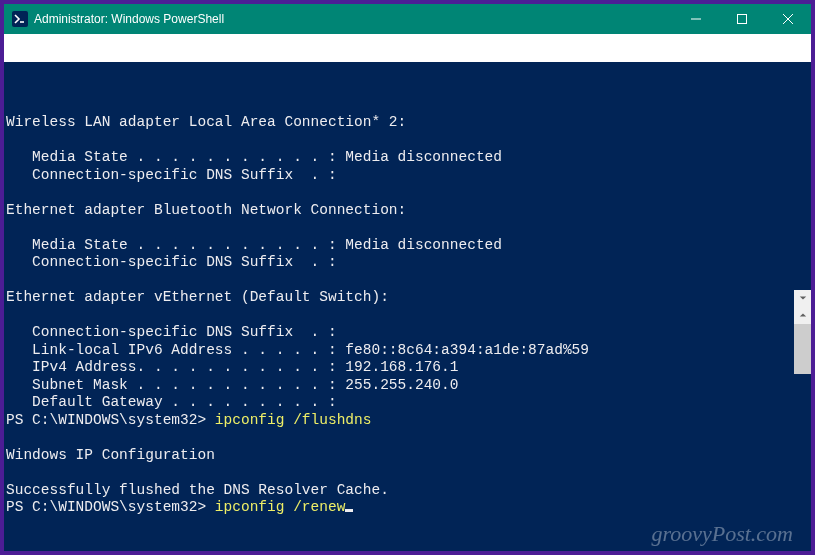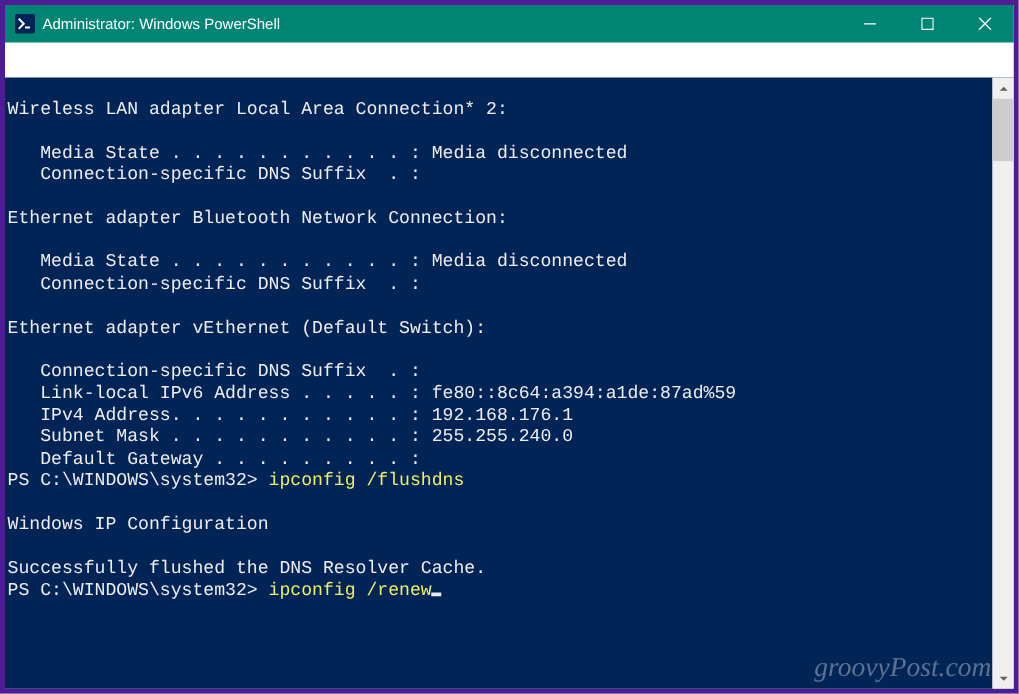--- a/index.html
+++ b/index.html
@@ -52,20 +52,21 @@
       align-items: center;
       justify-content: center;
       color: #fff;
     }
     .titlebar-btn svg { width: 10px; height: 10px; }
     .terminal-area {
       flex: 1;
       display: flex;
       background: #012456;
       overflow: hidden;
+      align-items: center;
     }
     .terminal {
       flex: 1;
       padding: 0 0 0 2px;
       font-family: Consolas, 'Courier New', monospace;
       font-size: 14.5px;
       line-height: 17.5px;
       color: #eeedf0;
       white-space: pre;
       overflow: hidden;

